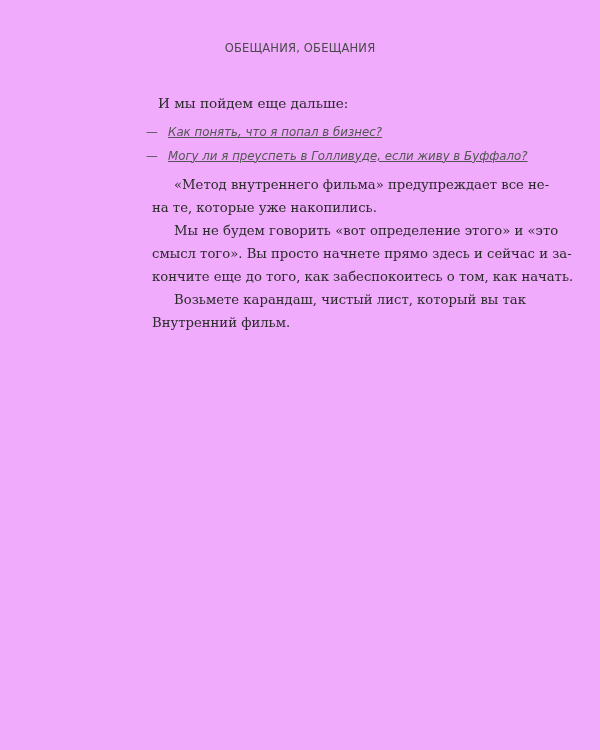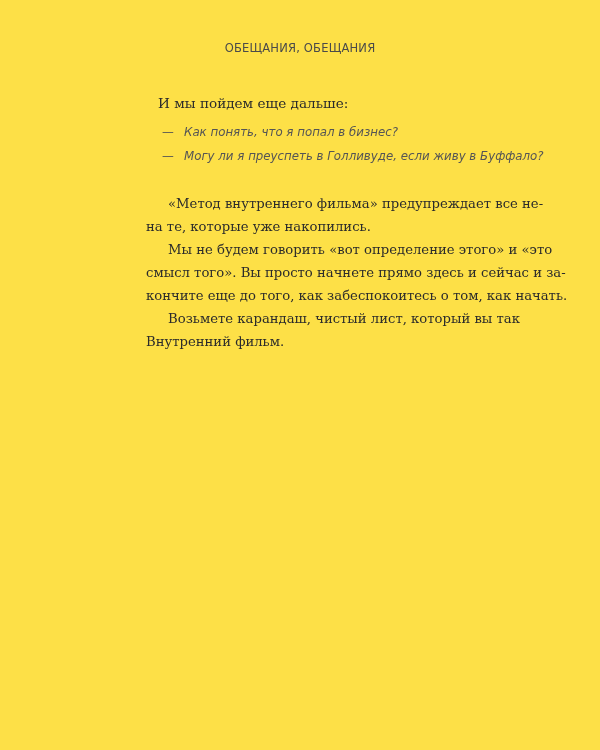--- a/index.html
+++ b/index.html
@@ -10,58 +10,58 @@
     body {
       width: 600px;
       height: 750px;
       position: relative;
       overflow: hidden;
     }
     .page {
       position: absolute;
       left: 0; top: 0;
       width: 600px; height: 750px;
-      background: #fde047;
+      background: #f0abfc;
     }
     .running-head {
       position: absolute;
       top: 41px;
       left: 0;
       width: 600px;
       text-align: center;
       font-family: "DejaVu Sans", sans-serif;
       font-size: 11.5px;
       letter-spacing: 0.2px;
       color: #4a4a4a;
     }
     .body-text {
       position: absolute;
-      left: 146px;
+      left: 152px;
       width: 328px;
       font-family: "DejaVu Serif", serif;
       font-size: 13.6px;
       color: #2b2b2b;
       line-height: 23px;
-      margin-top: 19px;
     }
     .intro {
       top: 80px;
       left: 146px;
       margin: 12px;
     }
     .dialog {
       position: absolute;
       top: 121px;
-      left: 162px;
+      left: 146px;
       width: 340px;
       font-family: "DejaVu Sans", sans-serif;
       font-style: italic;
       font-size: 11.8px;
       color: #555555;
       line-height: 23.5px;
+      text-decoration: underline;
     }
     .dialog .line {
       white-space: nowrap;
     }
     .dialog .dash {
       display: inline-block;
       width: 22px;
       font-style: normal;
     }
     .para {

